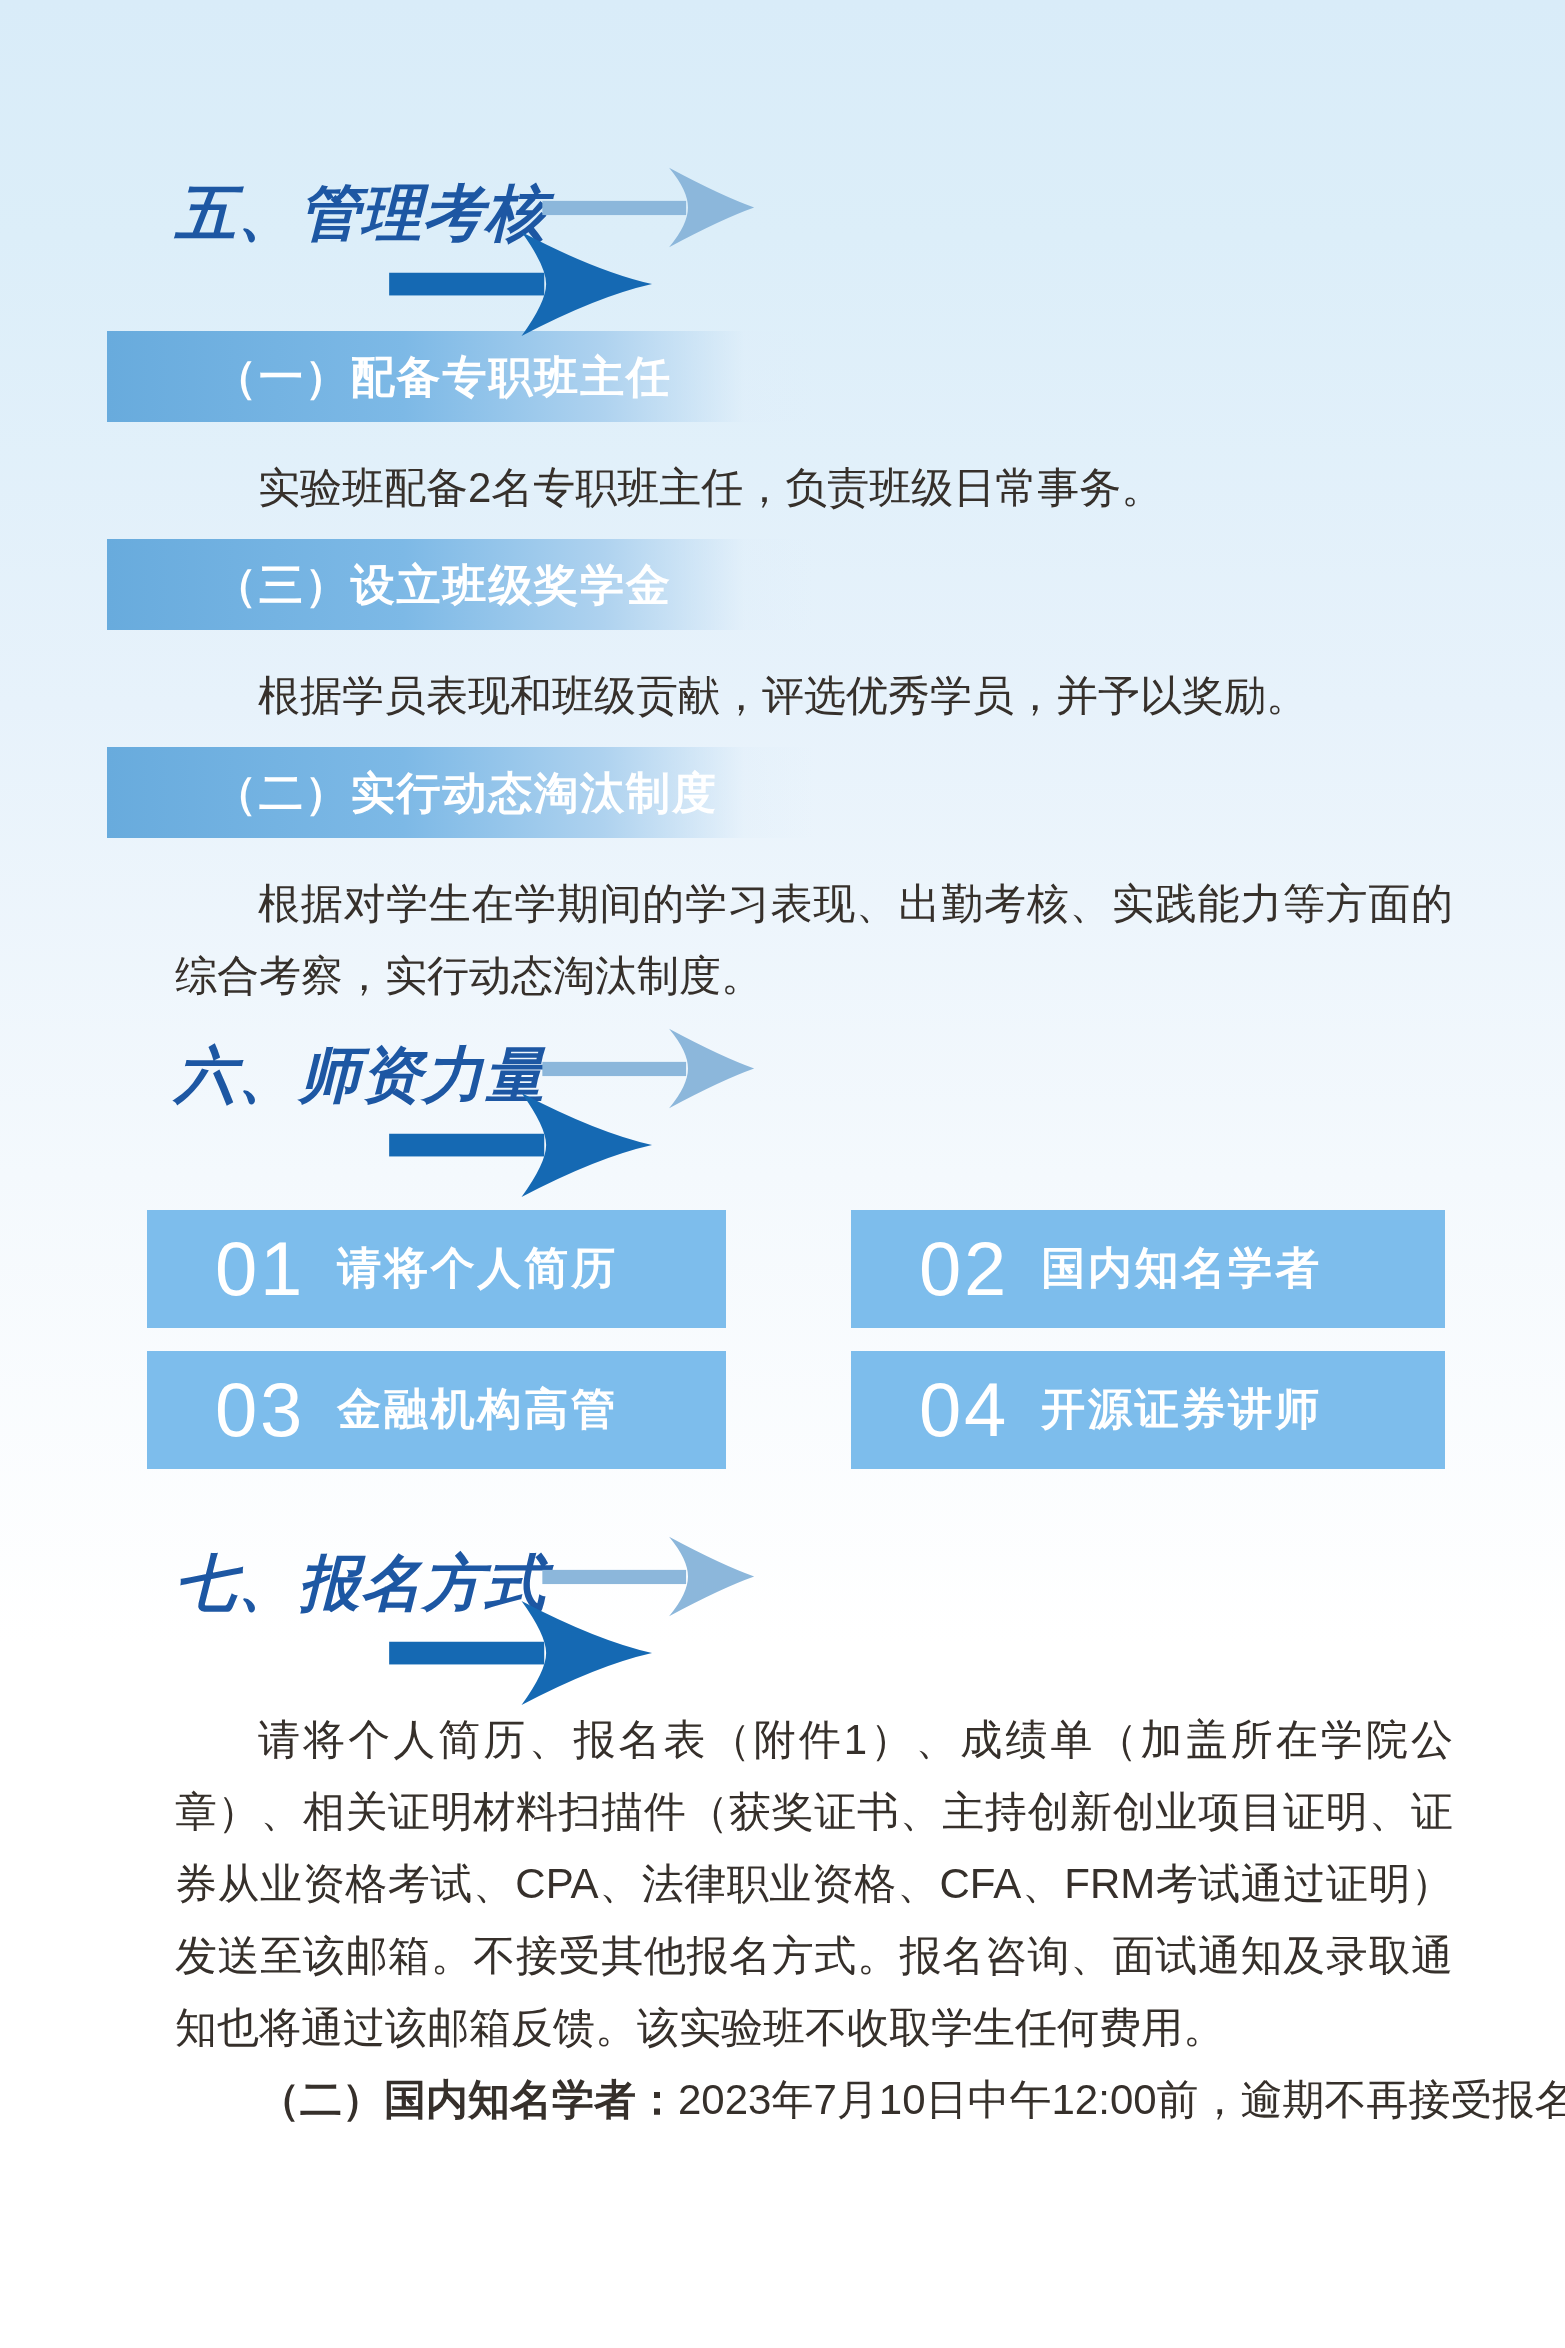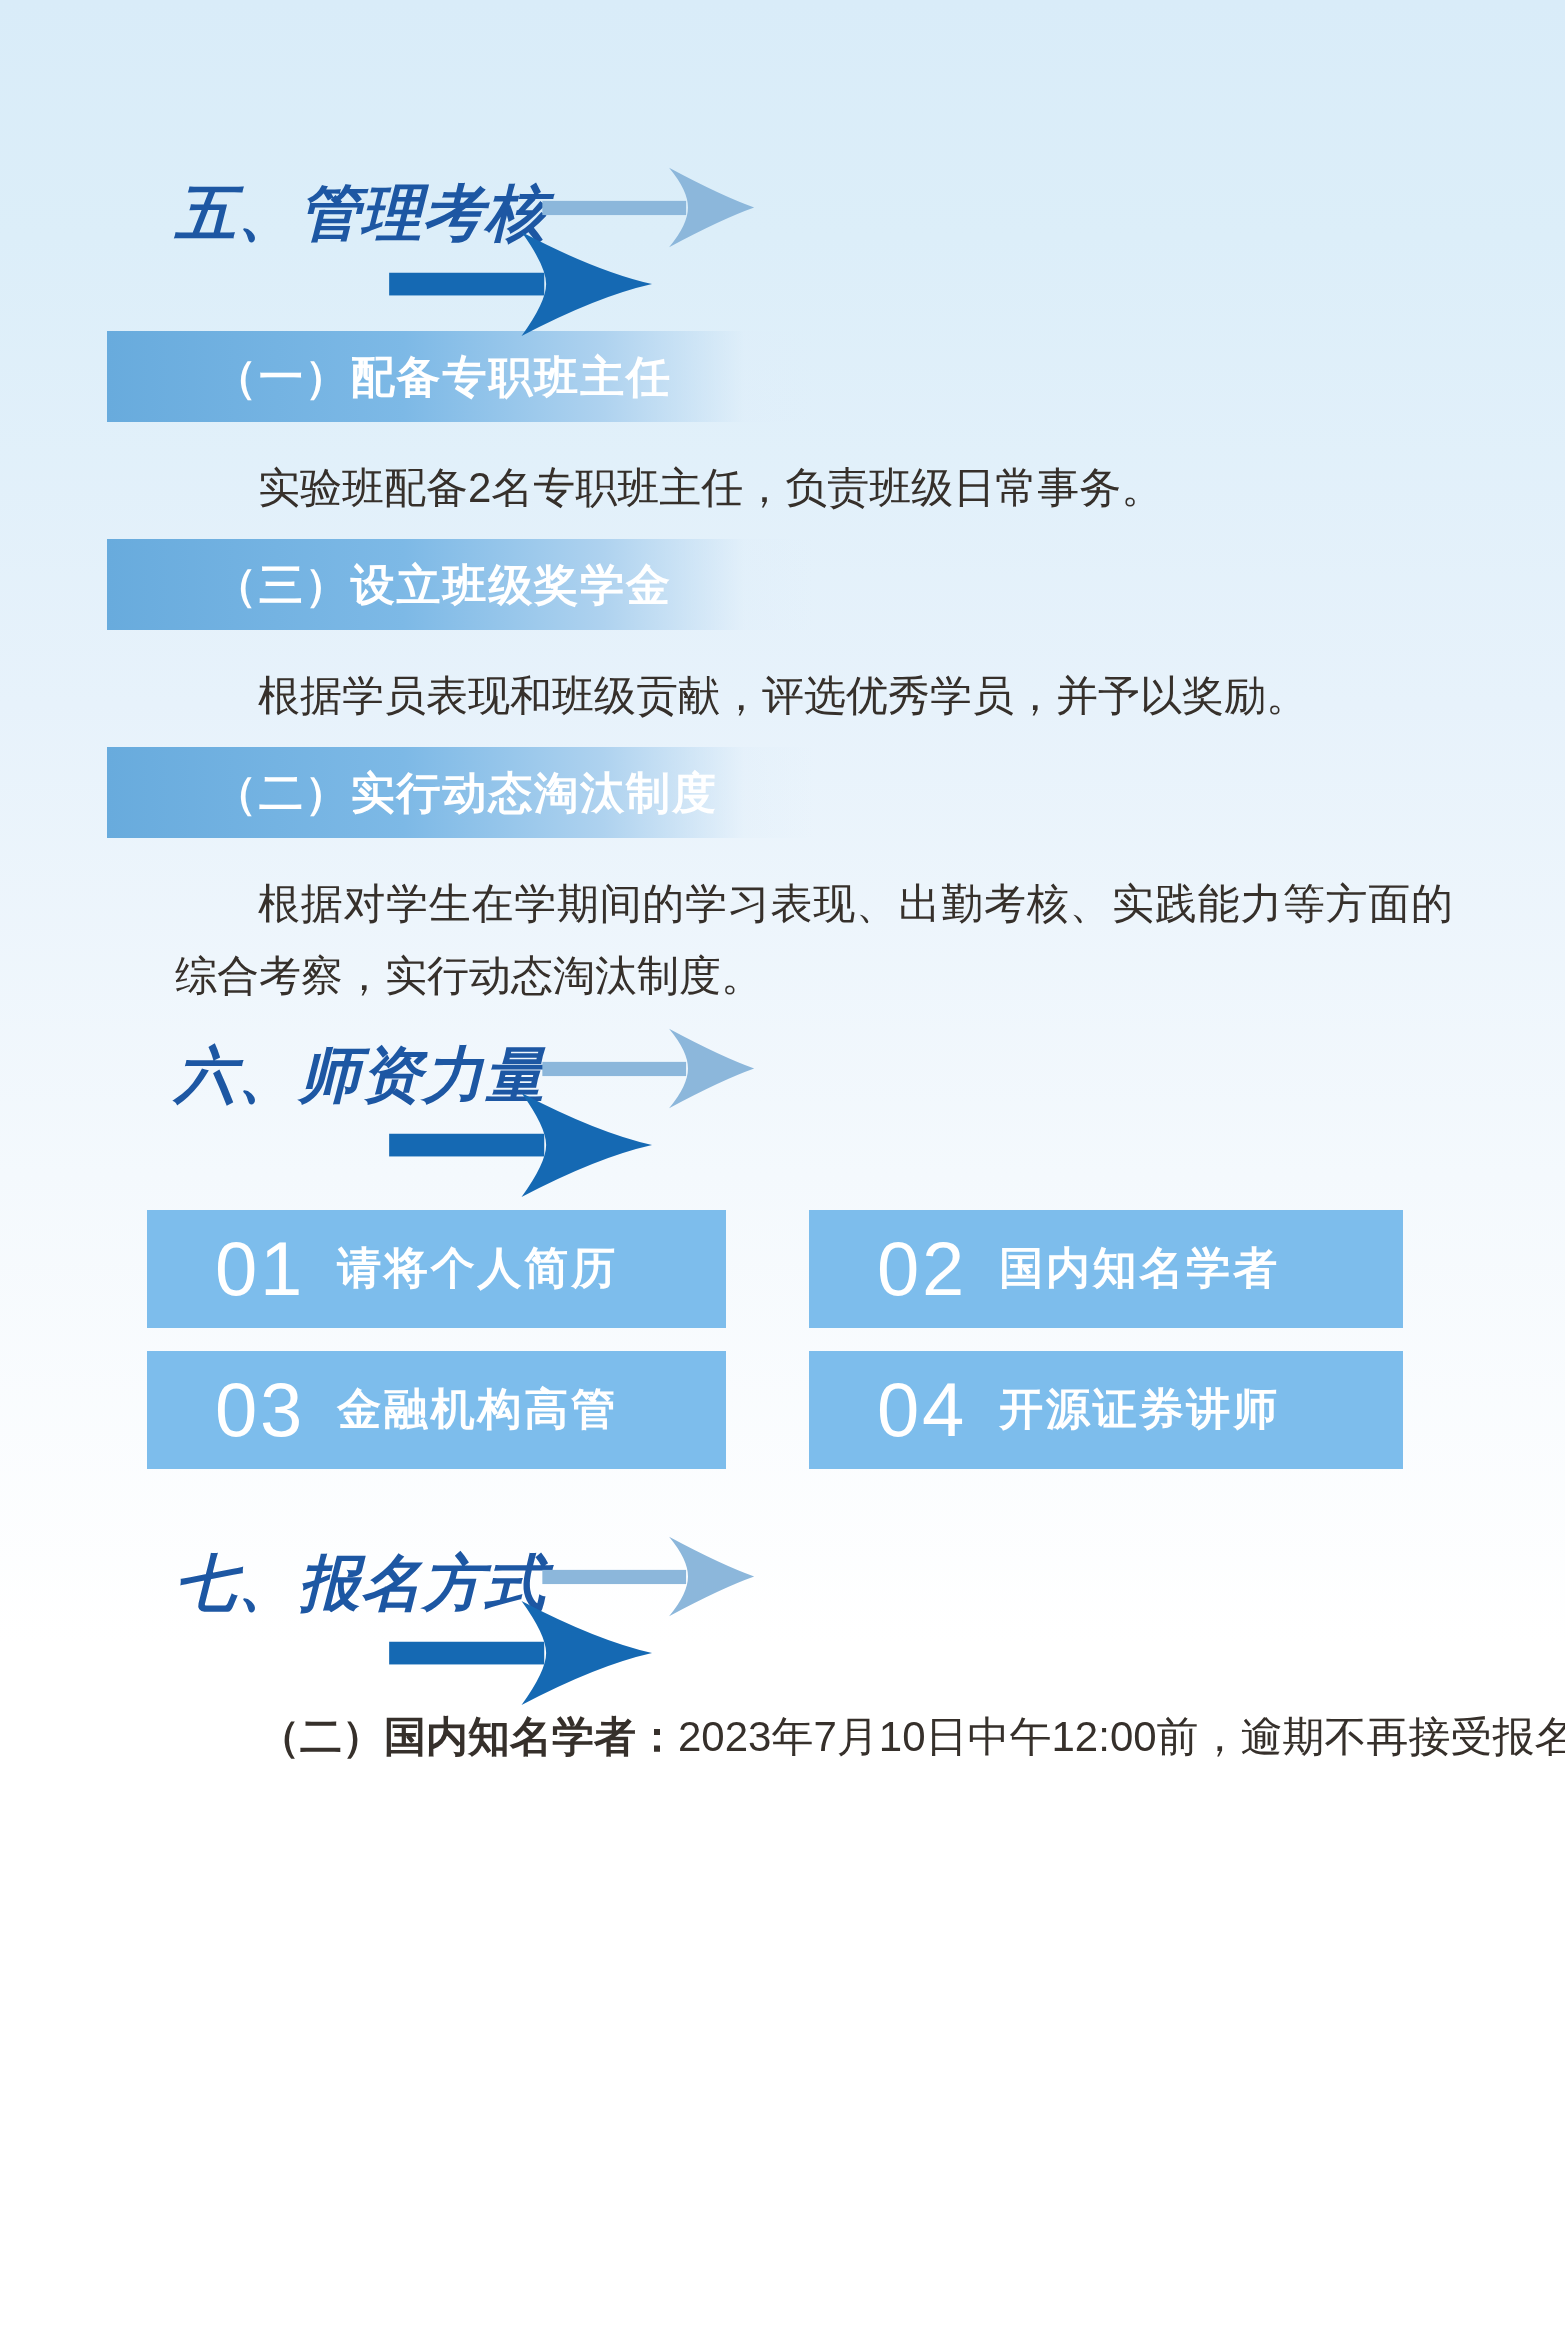--- a/index.html
+++ b/index.html
@@ -41,21 +41,21 @@
       rgba(222,237,249,0.30) 90%,
       rgba(222,237,249,0) 100%);
   }
   .para{
     margin:30px 112px 0 175px;
     text-indent:83px;
     font-size:42px;line-height:72px;
     color:var(--body_text,#36302b);
     text-align:justify;
   }
-  .box-row{display:flex;margin-left:147px;margin-top:17px;}
+  .box-row{display:flex;margin-left:147px;margin-top:17px;gap:42px;}
   .box-row.row2{margin-top:23px;align-items:flex-end;}
   .num-box{
     width:579px;height:118px;display:flex;align-items:center;
     background:var(--box_blue,#7dbdec);color:#fff;
   }
   .num-box.right{margin-left:83px;width:594px;}
   .num{font-size:76px;font-weight:400;padding-left:68px;letter-spacing:2.8px;}
   .lbl{font-size:44px;font-weight:bold;padding-left:32px;letter-spacing:2.8px;}
   .email-line{margin-top:19px;text-align:left;}
   .instructions{margin-top:3.8px;}
@@ -151,20 +151,21 @@
           <path class="a-light" d="M296,4 Q352,34 386,46 Q352,58 296,88 Q316,64 316,46 Q316,28 296,4 Z"></path>
         </g>
         <g>
           <rect class="a-dark" x="0" y="115" width="164" height="24"></rect>
           <path class="a-dark" d="M140,72 Q220,114 278,127 Q220,140 140,182 Q166,146 166,127 Q166,108 140,72 Z"></path>
         </g>
       </svg>
     </div>
 
 
+    <p class="para instructions">请将个人简历、报名表（附件1）、成绩单（加盖所在学院公章）、相关证明材料扫描件（获奖证书、主持创新创业项目证明、证券从业资格考试、CPA、法律职业资格、CFA、FRM考试通过证明）发送至该邮箱。不接受其他报名方式。报名咨询、面试通知及录取通知也将通过该邮箱反馈。该实验班不收取学生任何费用。</p>
 
     <p class="para deadline">
       <b>（二）国内知名学者：</b><span>2023年7月10日中午12:00前，逾期不再接受报名。</span>
     </p>
   </section>
 
 </div>
 
 
 </body></html>

